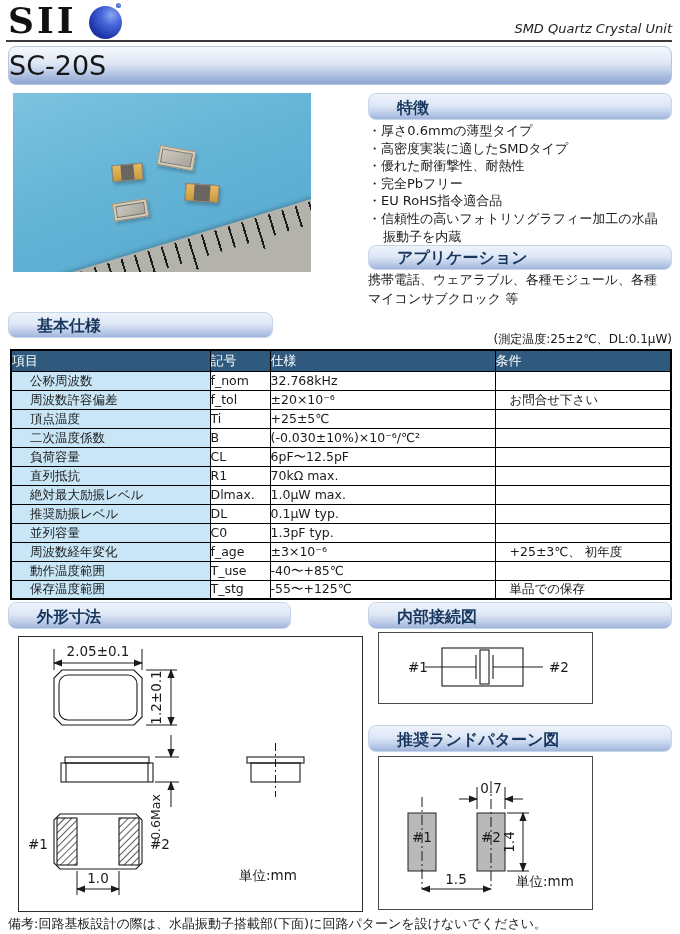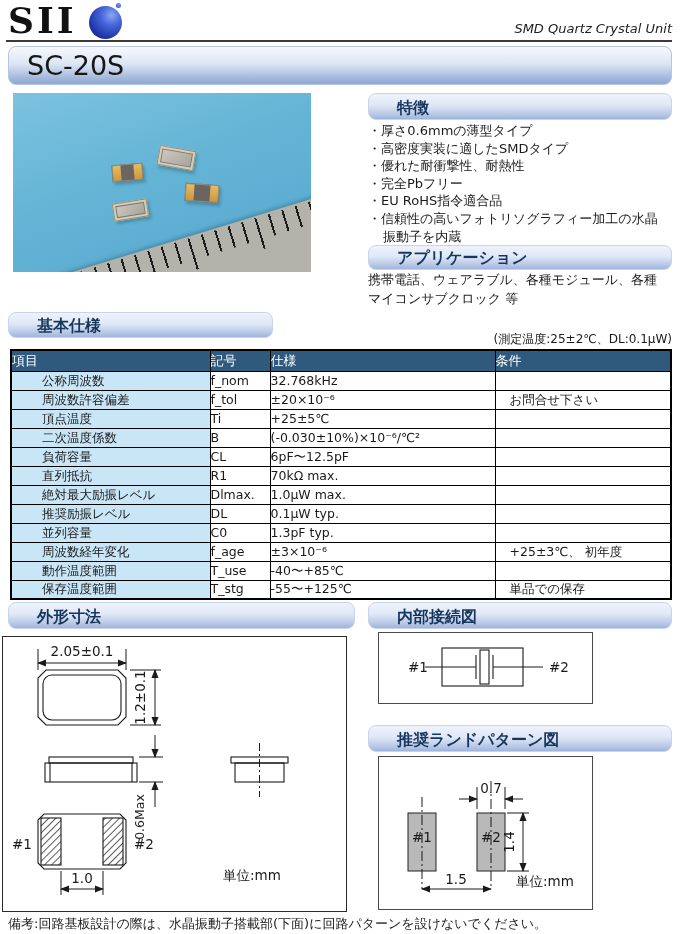--- a/index.html
+++ b/index.html
@@ -15,21 +15,21 @@
   .logo-text{position:absolute;left:8px;top:0;font-family:"DejaVu Serif","Liberation Serif",serif;
     font-size:36px;font-weight:bold;letter-spacing:3px;line-height:40px;color:#111}
   .ball{position:absolute;left:89px;top:6px;width:33px;height:33px;border-radius:50%;
     background:radial-gradient(circle at 68% 28%, #8aa6f2 0%, #4565d8 32%, #1d33a6 72%, #121f6e 100%)}
   .ball-dot{position:absolute;left:114px;top:1px;width:9px;height:9px;border-radius:50%;
     border:2px solid #fff;background:radial-gradient(circle at 60% 35%, #7a9af0, #2647c0)}
   .tagline{position:absolute;right:8px;top:21px;font-size:13px;font-style:italic;color:#222}
   .rule{position:absolute;left:6px;right:8px;top:40px;height:2px;background:#3a3a3a}
 
   .product-bar{position:absolute;left:8px;top:46px;width:664px;height:39px;border-radius:8px;
-    border:1px solid #b9c6e0;display:flex;align-items:center;padding-left:18px;font-size:27px;color:#161616;
+    border:1px solid #b9c6e0;display:flex;align-items:center;font-size:27px;color:#161616;
     background:linear-gradient(to bottom,#f6f9fd 0%,#dde6f4 45%,#aabcde 80%,#8fa7d3 100%)}
 
   .sec-hdr{position:absolute;border-radius:8px;border:1px solid #c8d4ea;display:flex;align-items:flex-end;
     padding-left:28px;font-size:16px;font-weight:600;color:var(--section-title);
     background:linear-gradient(to bottom,#eef3fb 0%,#dfe8f6 45%,#b7c7e6 82%,#9fb4dc 100%)}
 
   
   .photo{position:absolute;left:13px;top:93px;width:298px;height:179px;overflow:hidden;
     background:linear-gradient(160deg,#7cc3df 0%,var(--photo-bg) 45%,#55a8ce 100%)}
   .ruler{position:absolute;left:40px;top:185px;width:460px;height:150px;background:#b3b3ab;
@@ -51,27 +51,27 @@
   .feat-list li{padding-left:15px;text-indent:-15px}
   .app-text{position:absolute;left:368px;top:271px;width:302px;font-size:13px;line-height:18.5px}
 
   
   .meas-note{position:absolute;right:8px;top:331px;font-size:12px}
   table.specs{position:absolute;left:10px;top:349px;width:660px;border-collapse:collapse;
     border:2px solid #000;table-layout:fixed}
   table.specs th,table.specs td{border:1px solid #000;font-weight:normal;overflow:hidden;white-space:nowrap}
   table.specs th{height:21px;background:var(--table-header-bg);color:#fff;font-size:13px;text-align:left}
   table.specs td{height:19px;font-size:12.5px;line-height:14px}
-  td.c-item{background:var(--table-label-bg);padding-left:30px}
+  td.c-item{background:var(--table-label-bg);padding-left:18px}
   td.c-sym,td.c-spec{text-align:left}
   td.c-cond{padding-left:14px}
 
   
   .draw-box{position:absolute;background:#fff}
-  .box-dims{left:2px;top:636px;width:345px;height:276px;border:1.5px solid #2b2b2b}
+  .box-dims{left:18px;top:636px;width:345px;height:276px;border:1.5px solid #2b2b2b}
   .box-conn{left:378px;top:632px;width:215px;height:72px;border:1px solid #4a4a4a}
   .box-land{left:378px;top:756px;width:215px;height:154px;border:1px solid #4a4a4a}
   svg{display:block}
   svg text{font-family:"DejaVu Sans","Liberation Sans",sans-serif;font-size:13.5px;fill:#1a1a1a}
   .footer-note{position:absolute;left:8px;top:915px;font-size:13px}
 </style>
 </head>
 <body>
 
 <div class="page">
@@ -210,21 +210,21 @@
         </tr>
     <tr>
           <td class="c-item">保存温度範囲</td>
           <td class="c-sym">T_stg</td>
           <td class="c-spec">-55〜+125℃</td>
           <td class="c-cond">単品での保存</td>
         </tr>
   </tbody>
     </table>
 
-  <div class="sec-hdr" style="left:8px;top:602px;width:347px;height:27px">
+  <div class="sec-hdr" style="left:8px;top:602px;width:283px;height:27px">
     <span>外形寸法</span>
   </div>
   <div class="draw-box box-dims">
     <svg width="341" height="272" viewBox="0 0 341 272">
       <defs>
         <marker id="arrD" viewBox="0 0 10 10" refX="9" refY="5" markerWidth="9" markerHeight="9" orient="auto-start-reverse" markerUnits="userSpaceOnUse">
           <path d="M0,1 L10,5 L0,9 Z" fill="#1a1a1a"></path>
         </marker>
         <pattern id="hatchA" patternUnits="userSpaceOnUse" width="5" height="5" patternTransform="rotate(45)">
           <line x1="0" y1="0" x2="0" y2="5" stroke="#333" stroke-width="1.6"></line>

